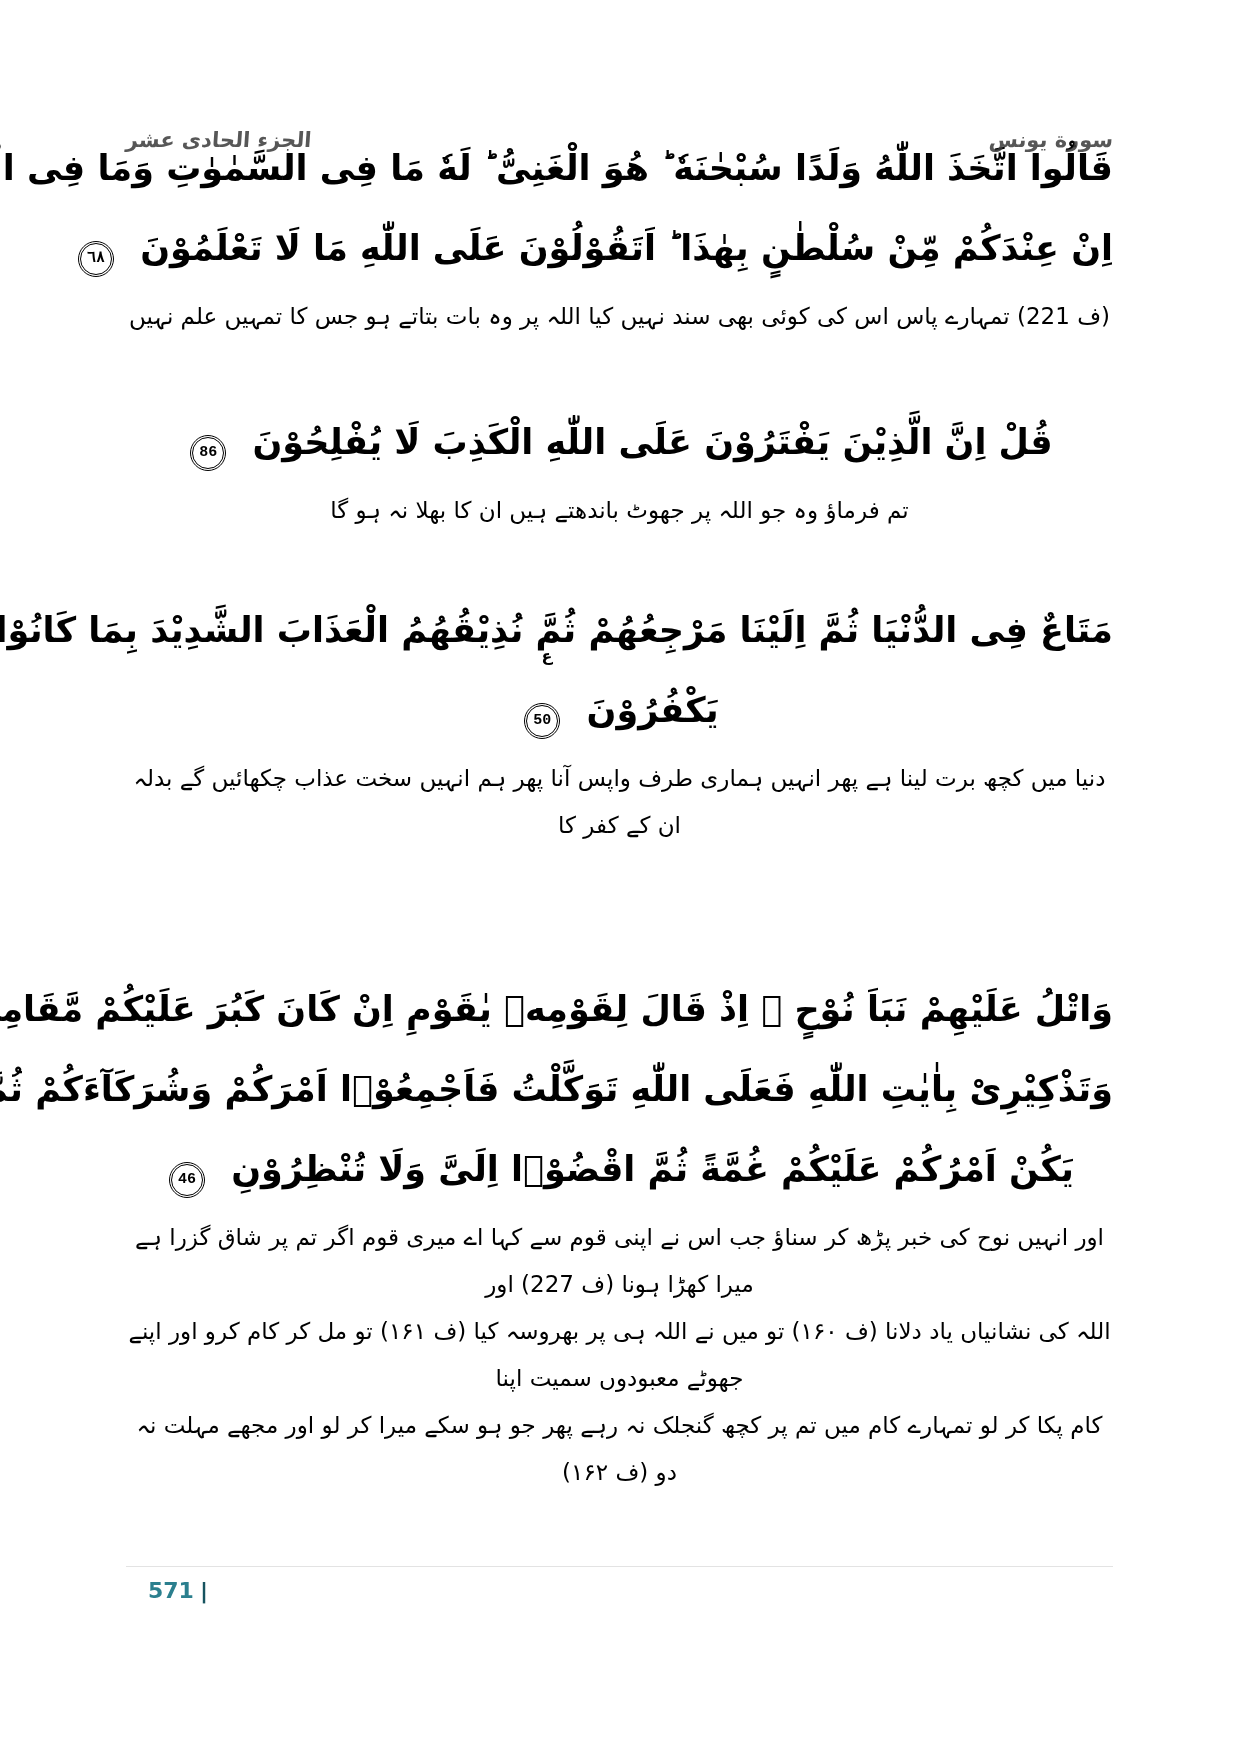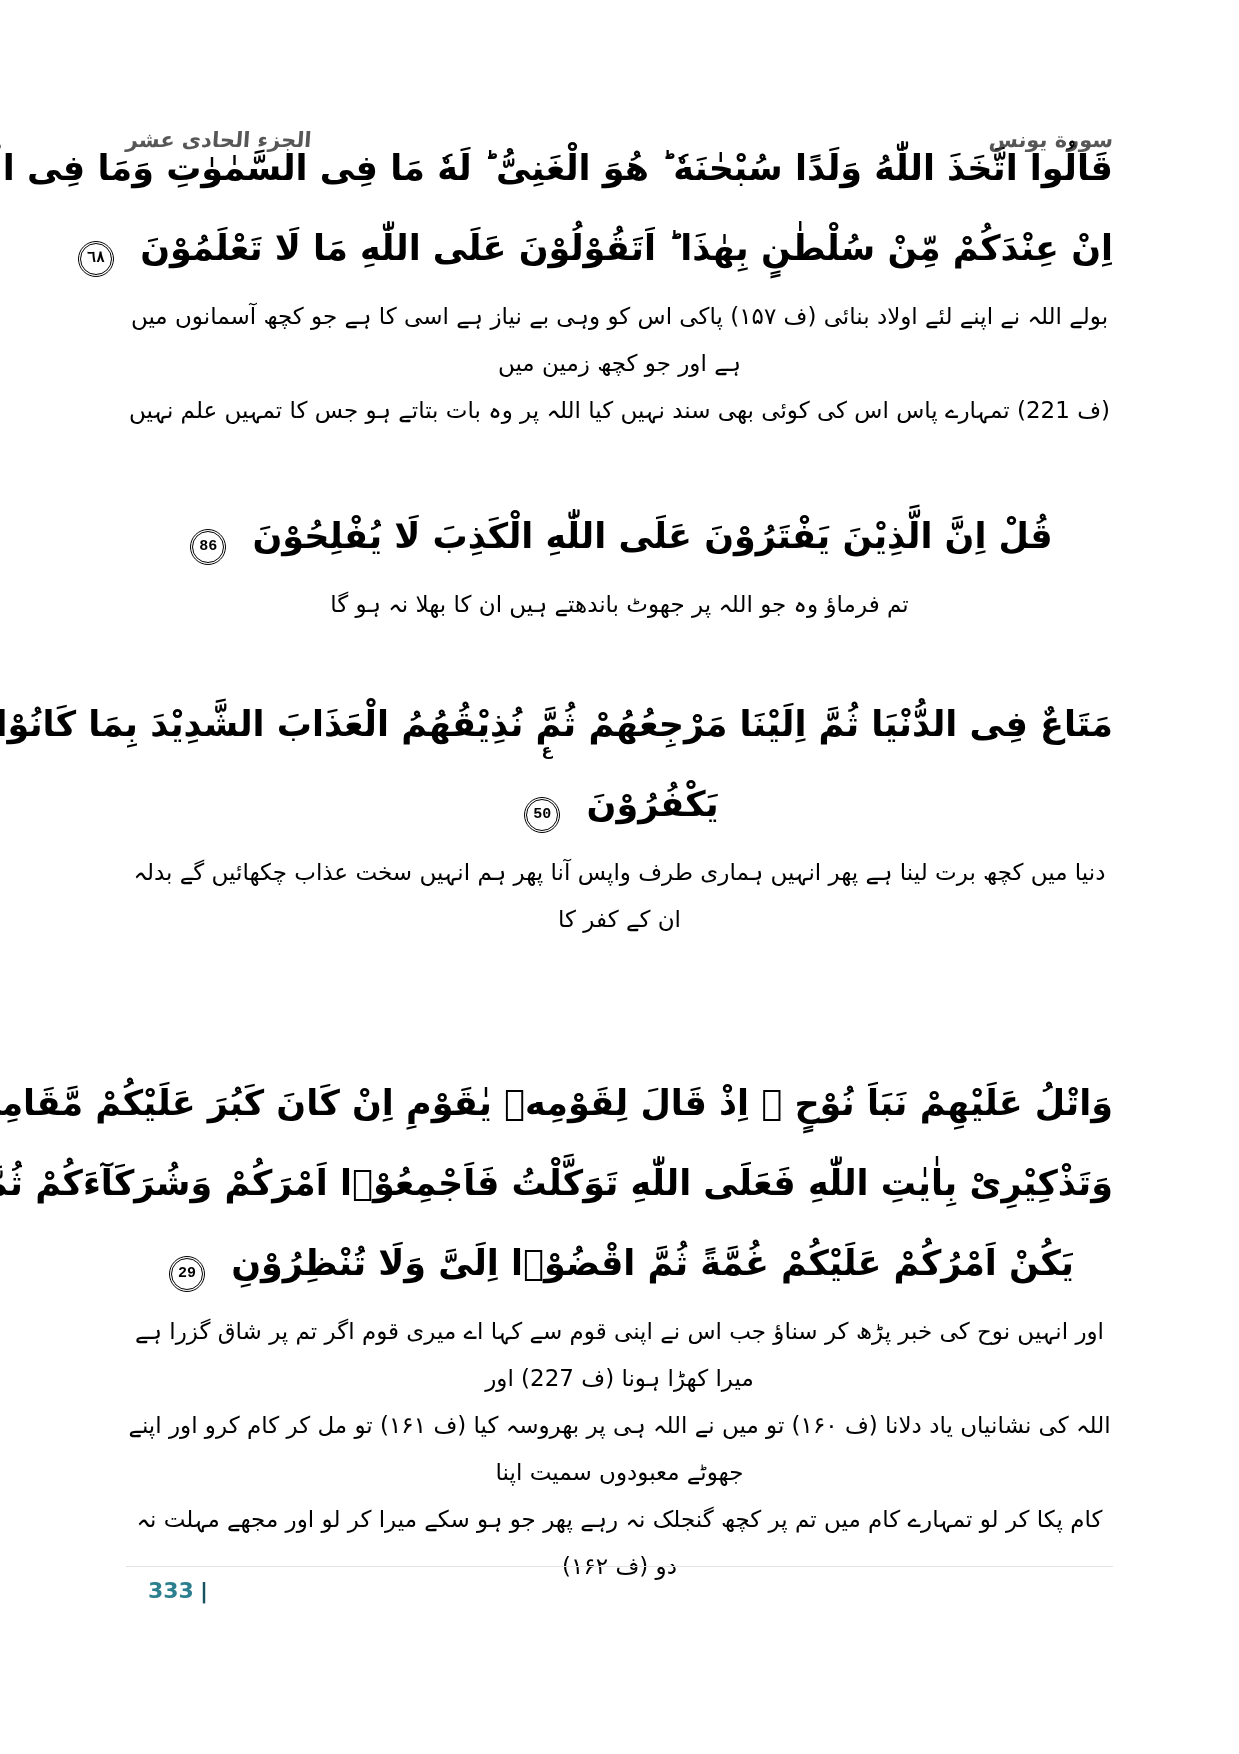--- a/index.html
+++ b/index.html
@@ -129,21 +129,20 @@
       <div class="arabic-line">قَالُوا اتَّخَذَ اللّٰهُ وَلَدًا سُبْحٰنَهٗ ؕ هُوَ الْغَنِیُّ ؕ لَهٗ مَا فِی السَّمٰوٰتِ وَمَا فِی الْاَرْضِ ؕ</div>
       <div class="arabic-line">
         <span>اِنْ عِنْدَكُمْ مِّنْ سُلْطٰنٍ بِهٰذَا ؕ اَتَقُوْلُوْنَ عَلَی اللّٰهِ مَا لَا تَعْلَمُوْنَ</span>
         <span class="medallion-wrap">
           <span class="medallion">
             <span>٦٨</span>
           </span>
         </span>
       </div>
       <div class="urdu-block">
-        <div class="urdu-line">بولے اللہ نے اپنے لئے اولاد بنائی (ف ۱۵۷) پاکی اس کو وہی بے نیاز ہے اسی کا ہے جو کچھ آسمانوں میں ہے اور جو کچھ زمین میں</div>
         <div class="urdu-line">(ف 221) تمہارے پاس اس کی کوئی بھی سند نہیں کیا اللہ پر وہ بات بتاتے ہو جس کا تمہیں علم نہیں</div>
       </div>
     </section>
 
     <section class="v69">
       <div class="arabic-line">
         <span>قُلْ اِنَّ الَّذِیْنَ یَفْتَرُوْنَ عَلَی اللّٰهِ الْكَذِبَ لَا یُفْلِحُوْنَ</span>
         <span class="medallion-wrap">
           <span class="medallion">
             <span>86</span>
@@ -171,30 +170,30 @@
       </div>
     </section>
 
     <section class="v71">
       <div class="arabic-line">وَاتْلُ عَلَیْهِمْ نَبَاَ نُوْحٍ ۘ اِذْ قَالَ لِقَوْمِهٖ یٰقَوْمِ اِنْ كَانَ كَبُرَ عَلَیْكُمْ مَّقَامِیْ</div>
       <div class="arabic-line">وَتَذْكِیْرِیْ بِاٰیٰتِ اللّٰهِ فَعَلَی اللّٰهِ تَوَكَّلْتُ فَاَجْمِعُوْۤا اَمْرَكُمْ وَشُرَكَآءَكُمْ ثُمَّ لَا</div>
       <div class="arabic-line">
         <span>یَكُنْ اَمْرُكُمْ عَلَیْكُمْ غُمَّةً ثُمَّ اقْضُوْۤا اِلَیَّ وَلَا تُنْظِرُوْنِ</span>
         <span class="medallion-wrap">
           <span class="medallion">
-            <span>29</span>
+            <span>46</span>
           </span>
         </span>
       </div>
       <div class="urdu-block">
         <div class="urdu-line">اور انہیں نوح کی خبر پڑھ کر سناؤ جب اس نے اپنی قوم سے کہا اے میری قوم اگر تم پر شاق گزرا ہے میرا کھڑا ہونا (ف 227) اور</div>
         <div class="urdu-line">اللہ کی نشانیاں یاد دلانا (ف ۱۶۰) تو میں نے اللہ ہی پر بھروسہ کیا (ف ۱۶۱) تو مل کر کام کرو اور اپنے جھوٹے معبودوں سمیت اپنا</div>
         <div class="urdu-line">کام پکا کر لو تمہارے کام میں تم پر کچھ گنجلک نہ رہے پھر جو ہو سکے میرا کر لو اور مجھے مہلت نہ دو (ف ۱۶۲)</div>
       </div>
     </section>
 
   </div>
 
   <div class="footer-rule"></div>
   <div class="page-number-row">
-    <span>333</span><span class="page-number-sep">|</span>
+    <span>571</span><span class="page-number-sep">|</span>
   </div>
 </div>
 
 </body></html>

